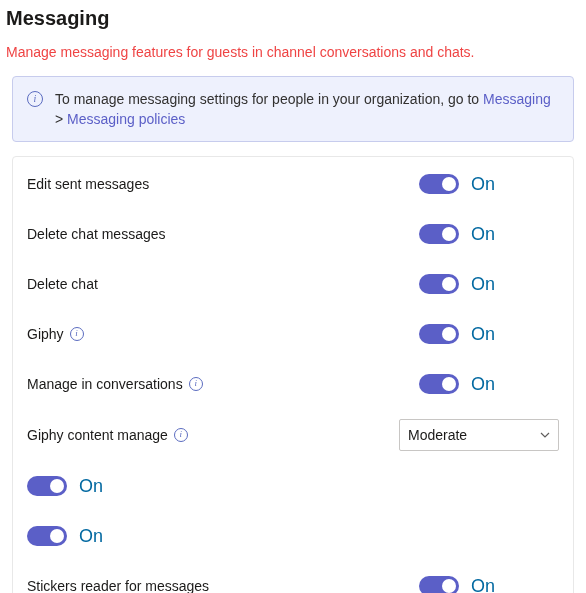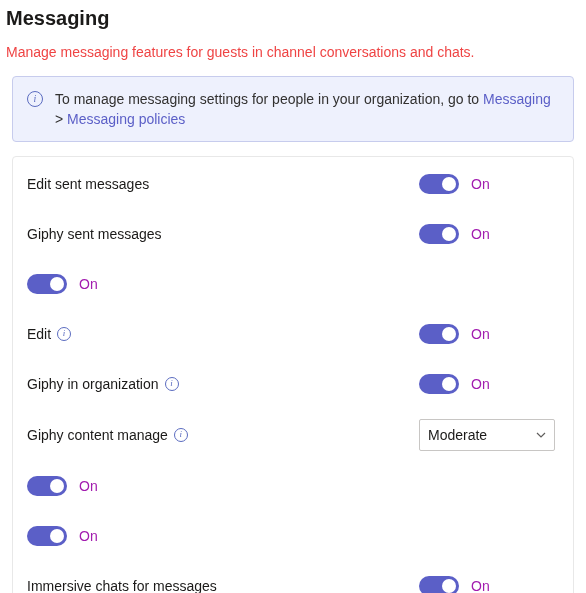--- a/index.html
+++ b/index.html
@@ -122,26 +122,26 @@
     content: "";
     position: absolute;
     right: 3px;
     top: 3px;
     width: 14px;
     height: 14px;
     background: #fff;
     border-radius: 50%;
   }
   .toggle-val {
-    font-size: 14px;
-    color: #a21caf;
+    font-size: 18px;
+    color: #0369a1;
   }
 
   .select {
-    width: 136px;
+    width: 160px;
     height: 32px;
     border: 1px solid #c8c6c4;
     border-radius: 2px;
     background: #fff;
     display: flex;
     align-items: center;
     padding: 0 8px;
     justify-content: space-between;
     font-size: 14px;
     color: #1b1a19;
@@ -175,49 +175,52 @@
         <span>Edit sent messages</span>
       </div>
       <div class="control">
         <div class="toggle"></div>
         <span class="toggle-val">On</span>
       </div>
     </div>
 
     <div class="row">
       <div class="row-label">
-        <span>Giphy sent messages</span>
-      </div>
-      <div class="control">
-        <div class="toggle"></div>
-        <span class="toggle-val">On</span>
-      </div>
-    </div>
-
-    <div class="row">
-      <div class="control">
-        <div class="toggle"></div>
-        <span class="toggle-val">On</span>
-      </div>
-    </div>
-
-    <div class="row">
-      <div class="row-label">
-        <span>Edit</span>
+        <span>Delete chat messages</span>
+      </div>
+      <div class="control">
+        <div class="toggle"></div>
+        <span class="toggle-val">On</span>
+      </div>
+    </div>
+
+    <div class="row">
+      <div class="row-label">
+        <span>Delete chat</span>
+      </div>
+      <div class="control">
+        <div class="toggle"></div>
+        <span class="toggle-val">On</span>
+      </div>
+    </div>
+
+    <div class="row">
+      <div class="row-label">
+        <span>Giphy</span>
         <span class="help-icon"></span>
       </div>
       <div class="control">
         <div class="toggle"></div>
         <span class="toggle-val">On</span>
       </div>
     </div>
 
     <div class="row">
       <div class="row-label">
-        <span>Giphy in organization</span>
+        <span>Manage in conversations</span>
         <span class="help-icon"></span>
       </div>
       <div class="control">
         <div class="toggle"></div>
         <span class="toggle-val">On</span>
       </div>
     </div>
 
     <div class="row">
       <div class="row-label">
@@ -245,21 +248,21 @@
 
     <div class="row">
       <div class="control">
         <div class="toggle"></div>
         <span class="toggle-val">On</span>
       </div>
     </div>
 
     <div class="row">
       <div class="row-label">
-        <span>Immersive chats for messages</span>
+        <span>Stickers reader for messages</span>
       </div>
       <div class="control">
         <div class="toggle"></div>
         <span class="toggle-val">On</span>
       </div>
     </div>
 
   </div>
 </div>
 

